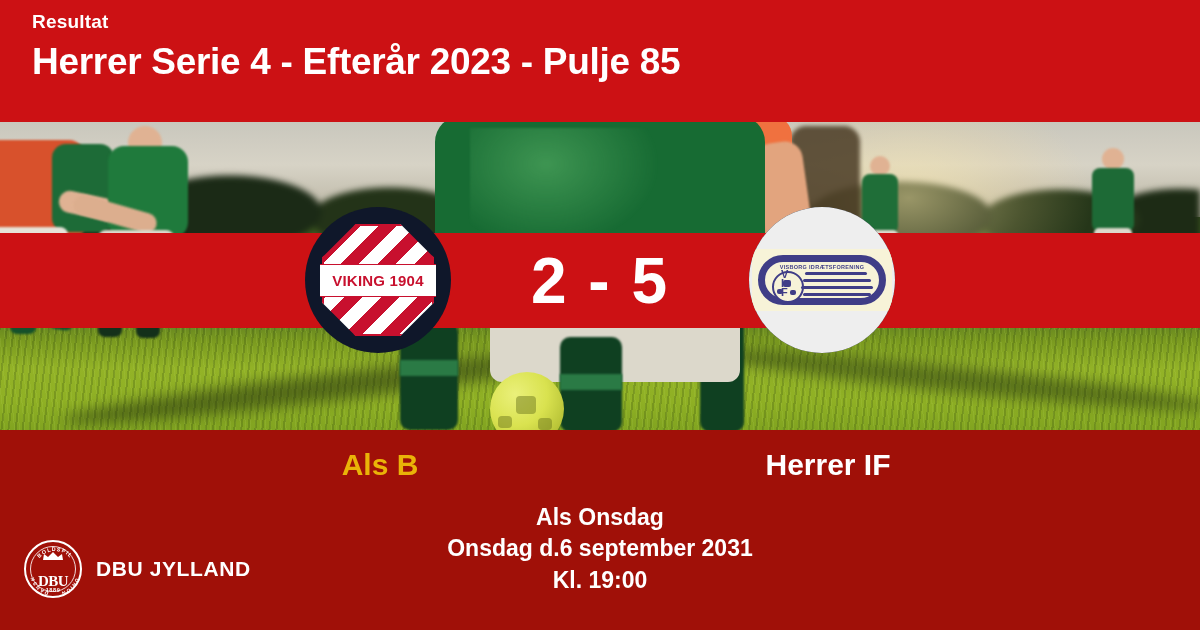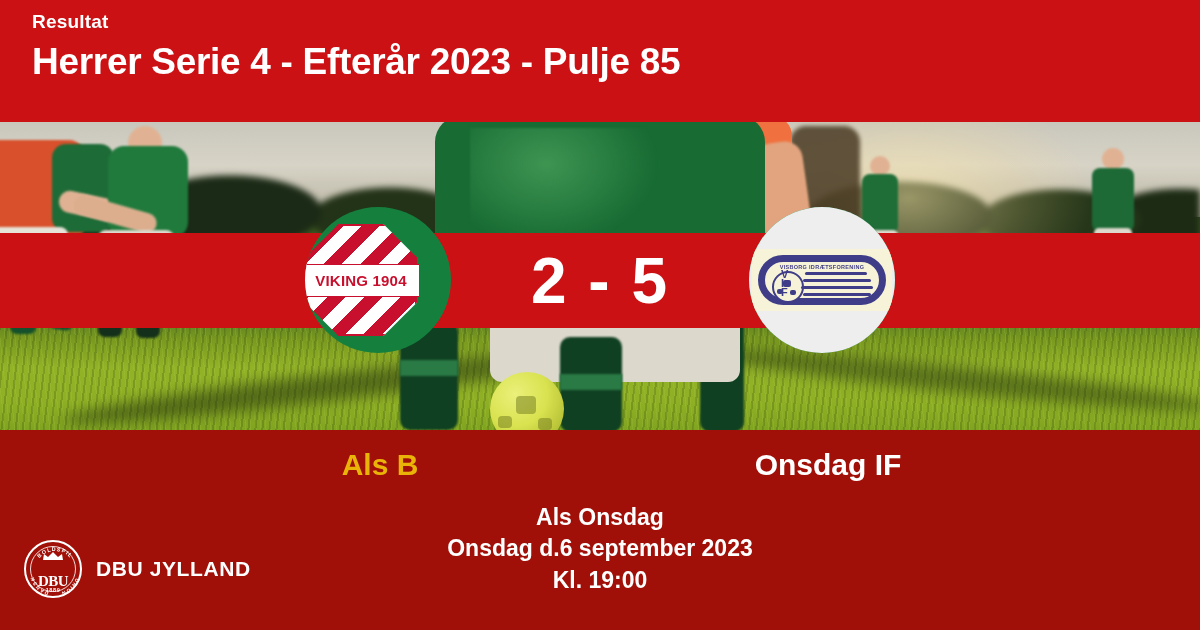--- a/index.html
+++ b/index.html
@@ -137,21 +137,21 @@
   }
   .score-text{
     position:absolute;left:0;top:233px;width:1200px;height:95px;
     display:flex;align-items:center;justify-content:center;
     color:#ffffff;font-size:64px;font-weight:bold;letter-spacing:2px;
   }
 
   
   .crest{
     position:absolute;width:146px;height:146px;border-radius:50%;
-    background:#15803d;display:flex;align-items:center;
+    background:#0f172a;display:flex;align-items:center;justify-content:center;
     overflow:hidden;
   }
   .crest-home{left:305px;top:207px;}
   .crest-away{left:749px;top:207px;}
 
   
   .viking{position:relative;width:112px;height:112px;}
   .viking-oct{
     position:absolute;inset:0;
     clip-path:polygon(30% 0,70% 0,100% 30%,100% 70%,70% 100%,30% 100%,0 70%,0 30%);
@@ -323,25 +323,25 @@
           <div class="vline" style="left:38px;top:17px;width:68px;"></div>
           <div class="vline" style="left:36px;top:24px;width:72px;"></div>
           <div class="vline" style="left:38px;top:31px;width:68px;"></div>
         </div>
       </div>
     </div>
   </div>
 
   <div class="bottom"></div>
   <div class="team-home">Als B</div>
-  <div class="team-away">Onsdag IF</div>
+  <div class="team-away">Herrer IF</div>
 
   <div class="venue-block">
     <div class="venue">Als Onsdag</div>
-    <div class="date">Onsdag d.6 september 2023</div>
+    <div class="date">Onsdag d.6 september 2031</div>
     <div class="time">Kl. 19:00</div>
   </div>
 
   <div class="dbu">
     <div class="dbu-crest">
       <div class="dbu-ring"></div>
       <svg class="dbu-arcsvg" viewBox="0 0 58 58">
         <defs>
           <path id="arcTop" d="M 9,29 A 20,20 0 0 1 49,29"></path>
           <path id="arcBot" d="M 51,29 A 22,22 0 0 1 7,29"></path>

